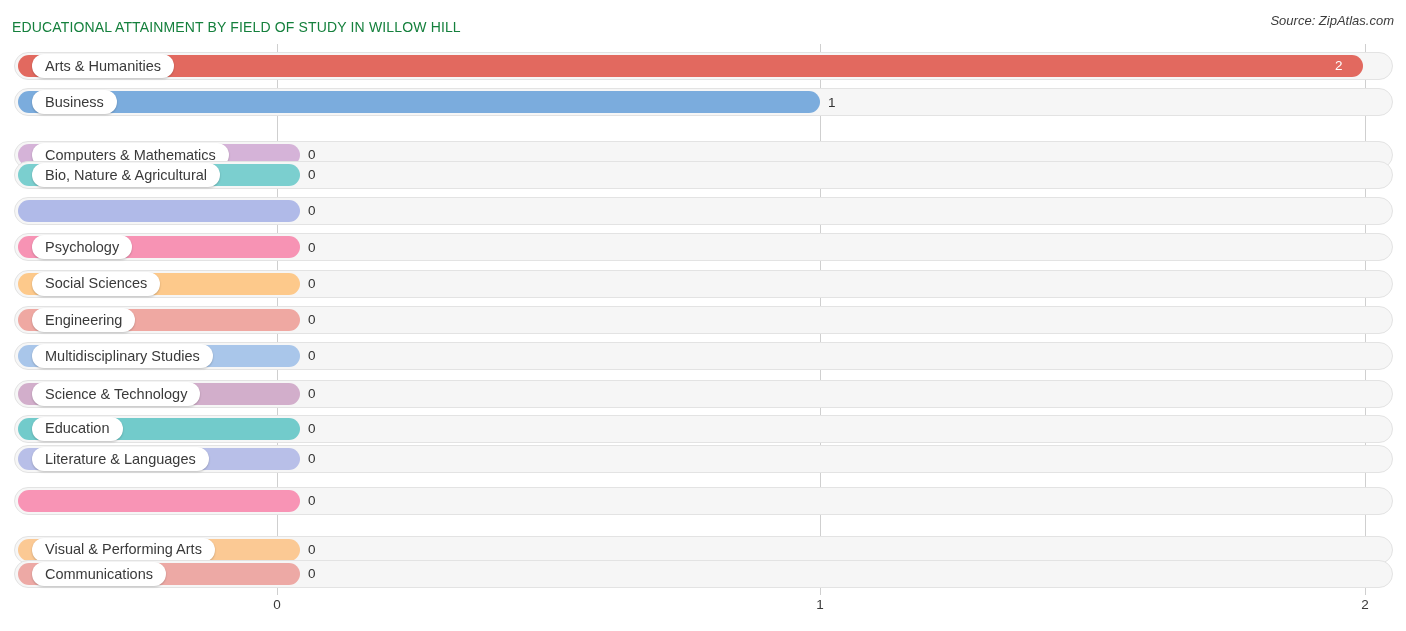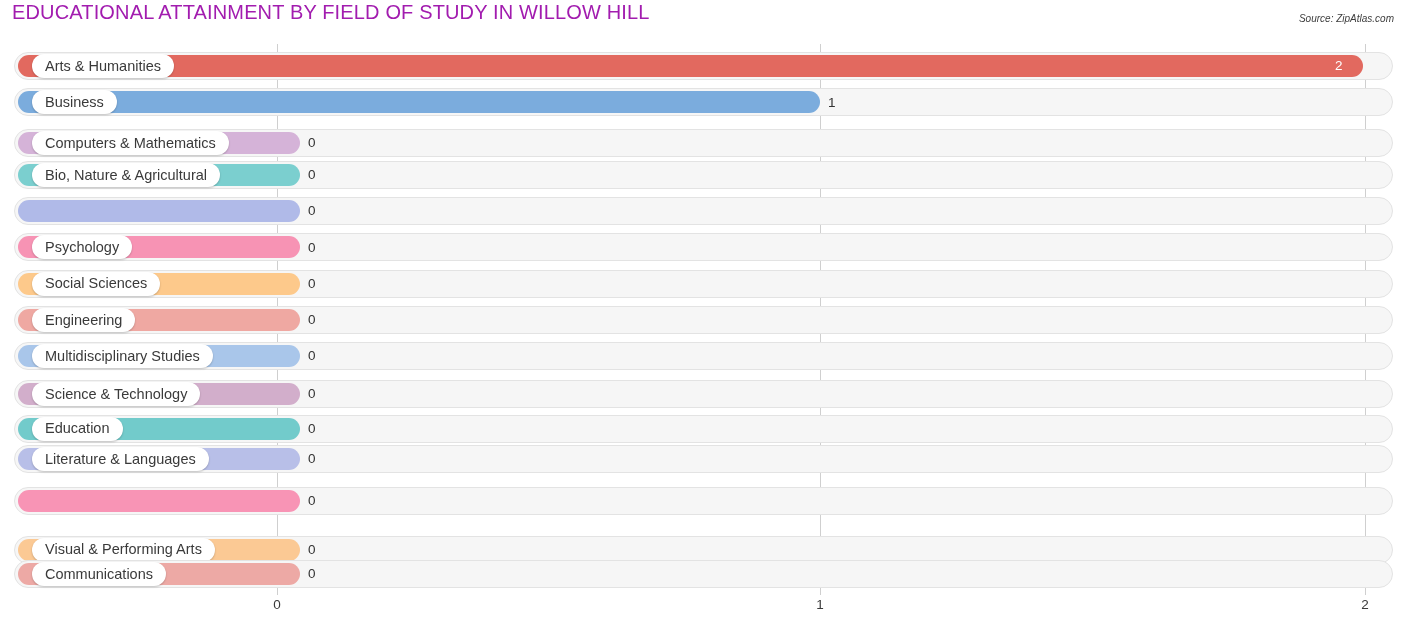--- a/index.html
+++ b/index.html
@@ -18,31 +18,31 @@
   
   #header {
     position: absolute;
     left: 0; top: 0;
     width: 1406px;
     height: 44px;
   }
   #chart-title {
     position: absolute;
     left: 12px;
-    top: 1px;
-    font-size: 20px;
+    top: 19px;
+    font-size: 14px;
     letter-spacing: 0.15px;
-    color: #a21caf;
+    color: #15803d;
     white-space: nowrap;
   }
   #source-note {
     position: absolute;
     right: 12px;
     top: 13px;
-    font-size: 10px;
+    font-size: 13px;
     font-style: italic;
     color: #3c3c3c;
     white-space: nowrap;
   }
 
   
   #plot {
     position: absolute;
     left: 0;
     top: 44px;
@@ -165,21 +165,21 @@
         <div class="value inside" style="left: 1321px;">2</div>
       </div>
       <div class="row" style="top: 44.27px;">
         <div class="track"></div>
         <div class="fill" style="width: 802px; background: rgb(123, 172, 221);"></div>
         <div class="pill">
           <span class="pill-label">Business</span>
         </div>
         <div class="value outside" style="left: 814px;">1</div>
       </div>
-      <div class="row" style="top: 85px;">
+      <div class="row" style="top: 97px;">
         <div class="track"></div>
         <div class="fill" style="width: 282px; background: rgb(213, 179, 216);"></div>
         <div class="pill">
           <span class="pill-label">Computers &amp; Mathematics</span>
         </div>
         <div class="value outside" style="left: 294px;">0</div>
       </div>
       <div class="row" style="top: 116.81px;">
         <div class="track"></div>
         <div class="fill" style="width: 282px; background: rgb(123, 207, 207);"></div>

